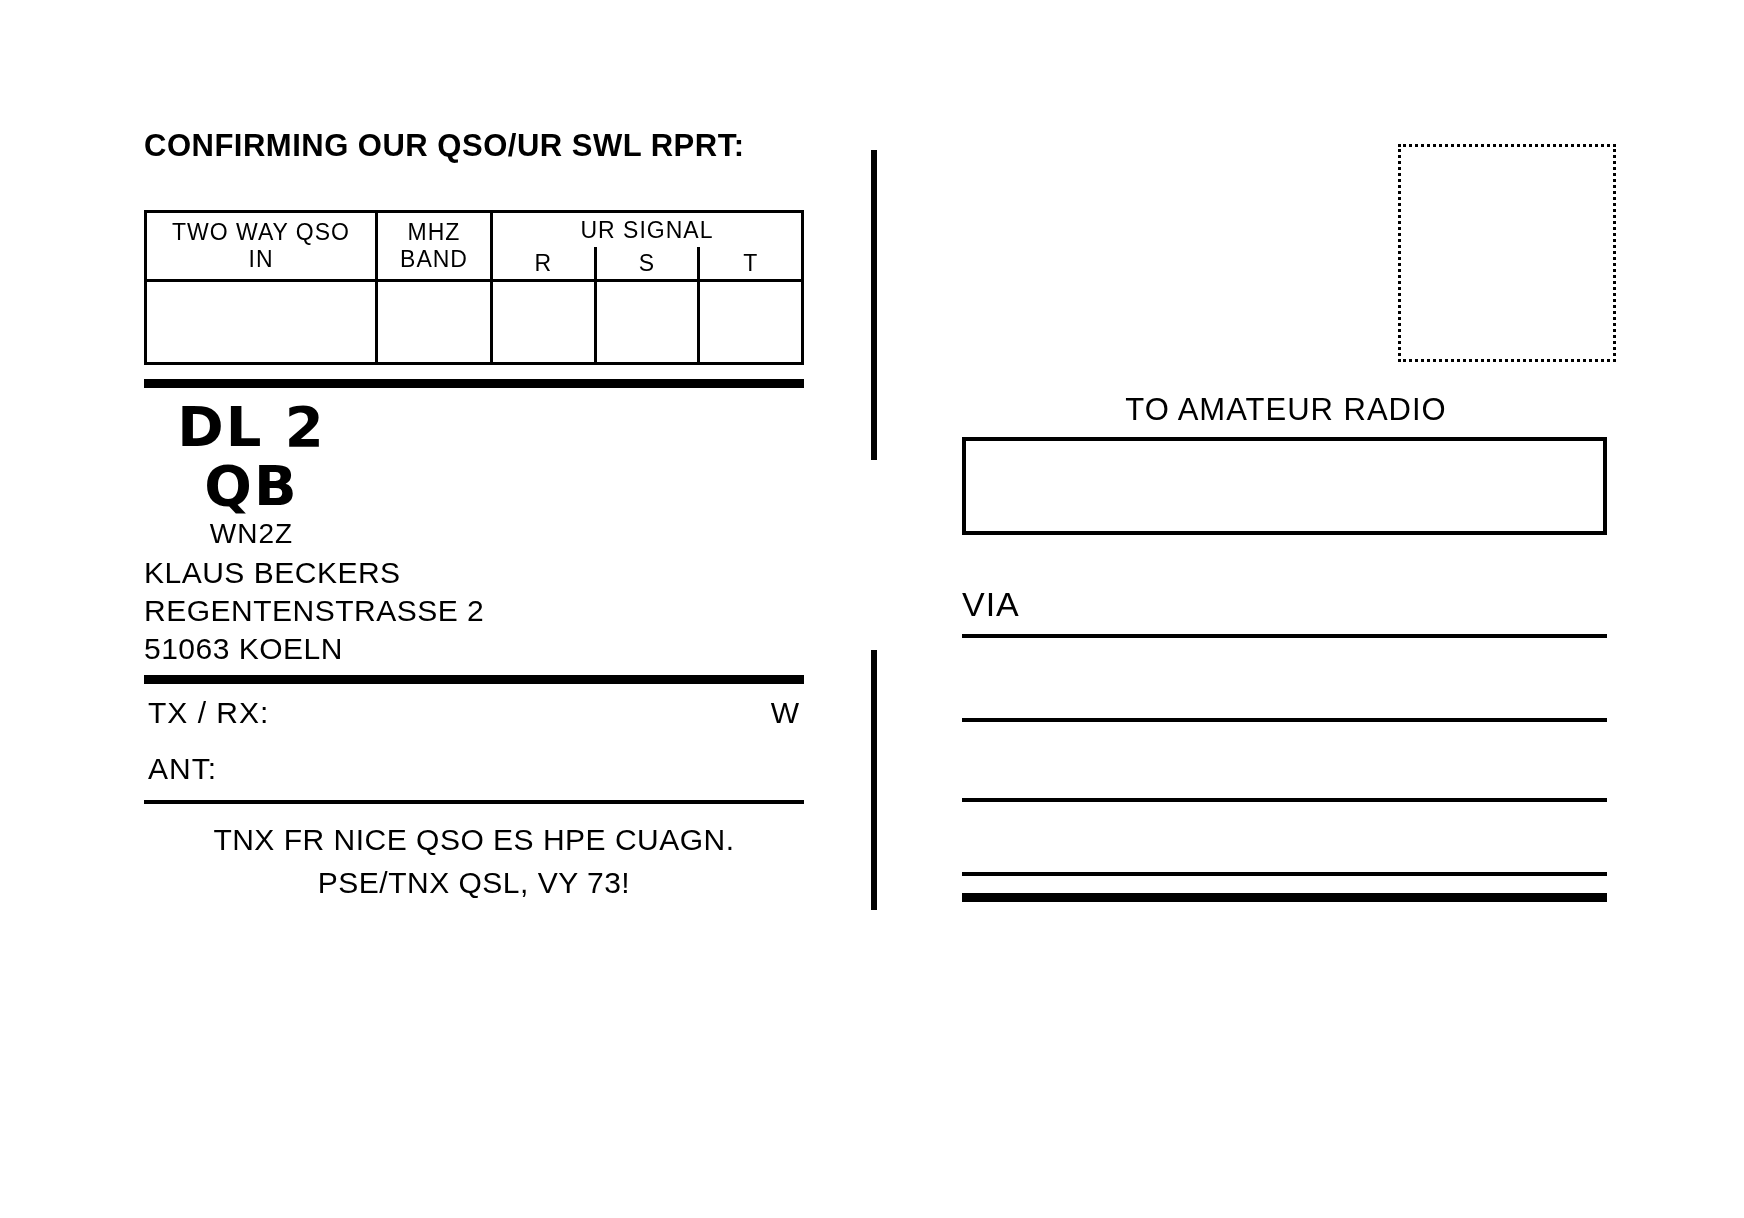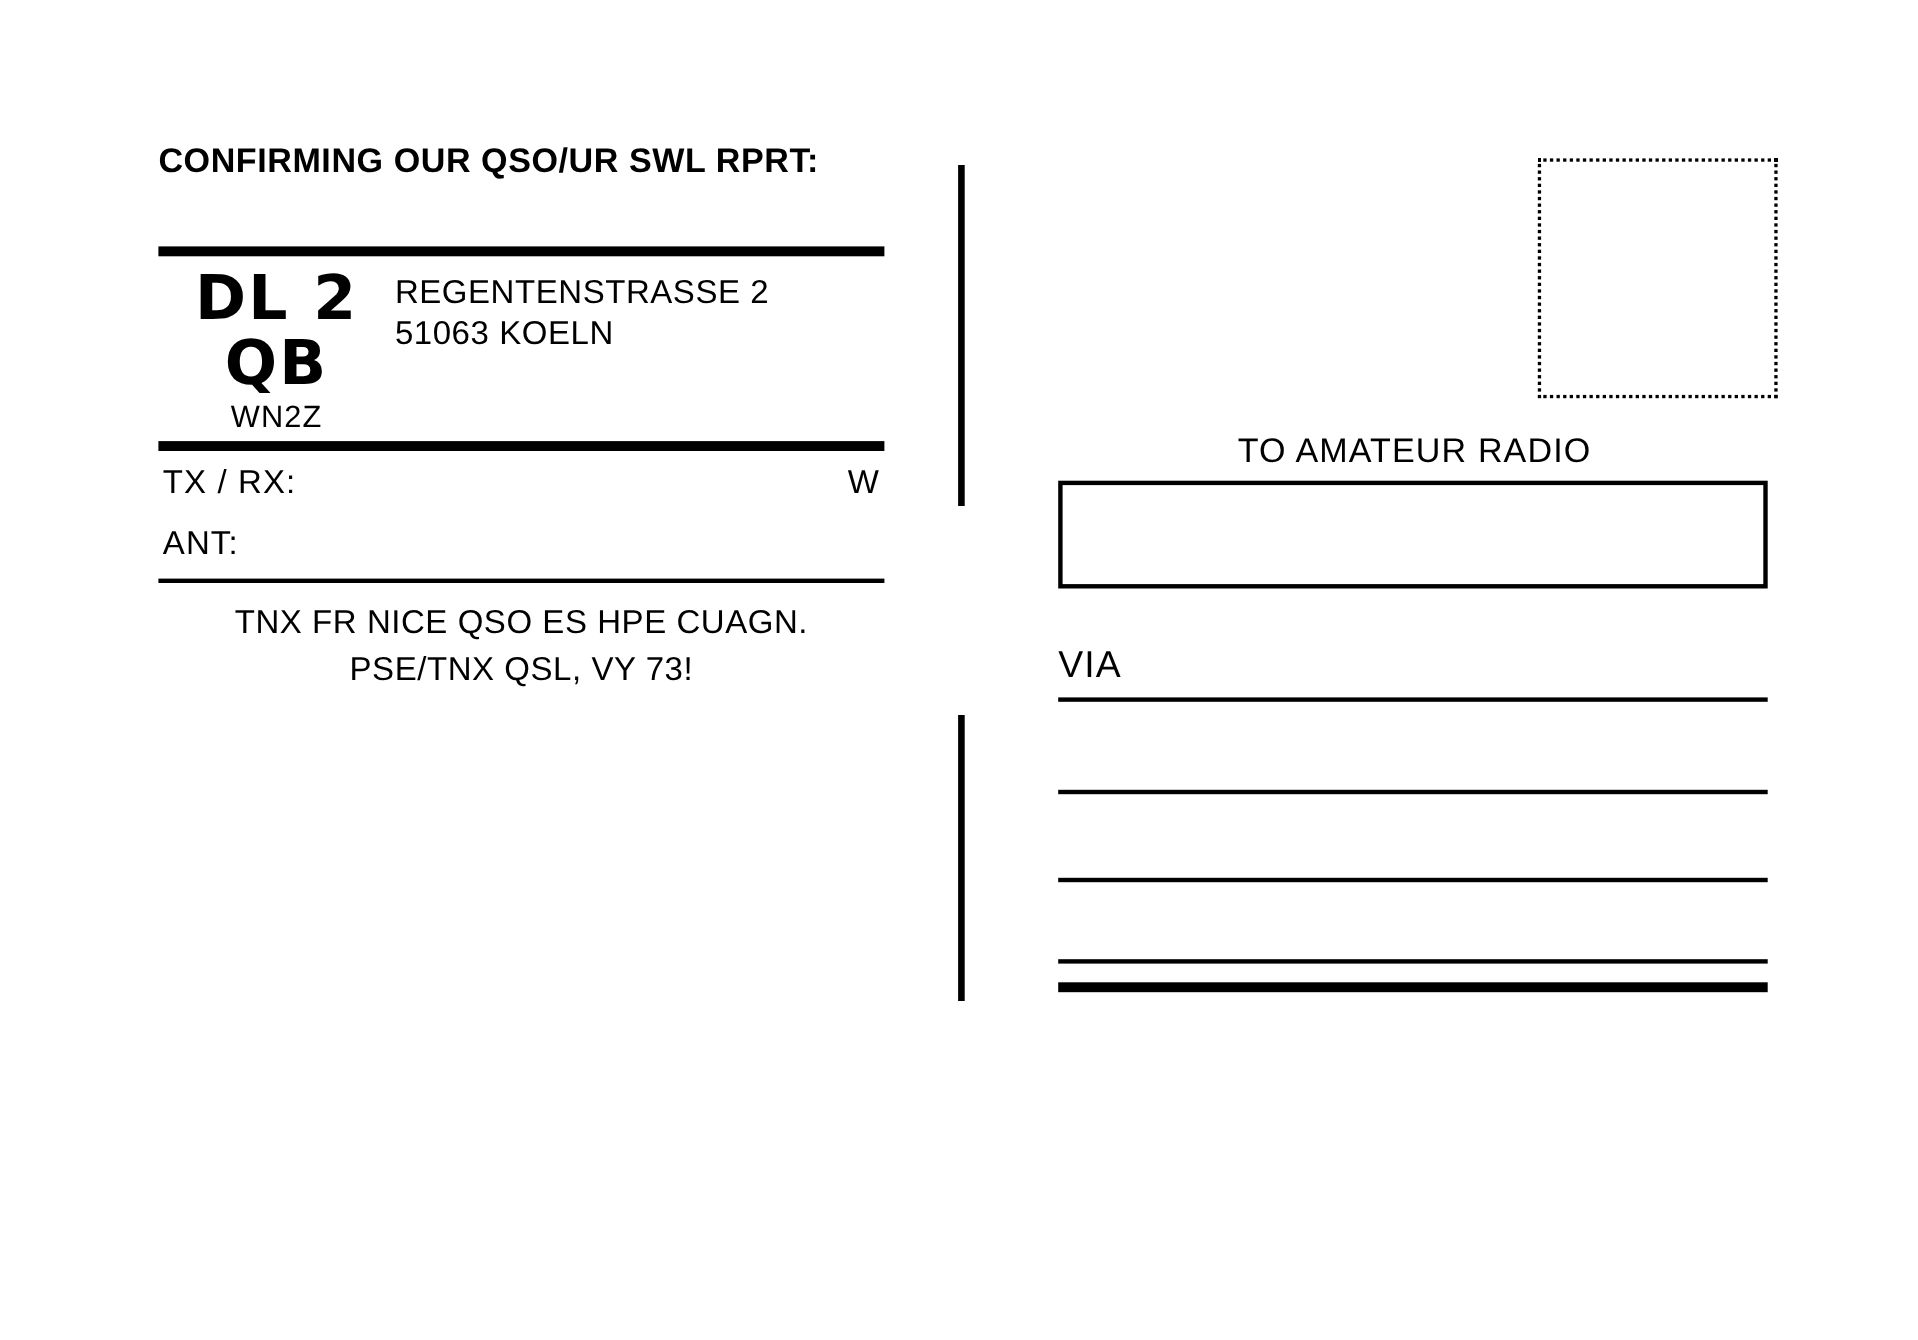--- a/index.html
+++ b/index.html
@@ -82,20 +82,21 @@
     background: #000;
     width: 660px;
     margin: 0;
   }
 
   
   .call-block {
     display: flex;
     align-items: flex-start;
     padding: 10px 0 6px 0;
+    flex-direction: column;
   }
   .call-left {
     width: 215px;
     flex: none;
     text-align: center;
   }
   .callsign {
     font-size: 56px;
     font-weight: bold;
     letter-spacing: 2px;
@@ -195,29 +196,57 @@
 
 <div class="card">
 
   <div class="left">
 
     <div class="confirm-title">CONFIRMING OUR QSO/UR SWL RPRT:</div>
 
 
     <div class="gap"></div>
 
+    <table class="grid">
+      <tbody>
+          <tr>
+        <td rowspan="2" class="hdr-cell" style="width:228px;">
+          <div>TWO WAY QSO</div>
+          <div>IN</div>
+        </td>
+        <td rowspan="2" class="hdr-cell" style="width:112px;">
+          <div>MHZ</div>
+          <div>BAND</div>
+        </td>
+        <td colspan="3" class="date-head nb-bottom">UR SIGNAL</td>
+      </tr>
+      <tr>
+        <td class="hdr-cell nb-top">R</td>
+        <td class="hdr-cell nb-top">S</td>
+        <td class="hdr-cell nb-top">T</td>
+      </tr>
+      <tr>
+        <td class="fill-cell"></td>
+        <td class="fill-cell"></td>
+        <td class="fill-cell"></td>
+        <td class="fill-cell"></td>
+        <td class="fill-cell"></td>
+      </tr>
+    </tbody>
+      </table>
 
     <div class="rule-thick"></div>
 
     <div class="call-block">
       <div class="call-left">
         <div class="callsign">DL 2 QB</div>
         <div class="subcall">WN2Z</div>
       </div>
       <div class="addr">
+        <div>KLAUS BECKERS</div>
         <div>REGENTENSTRASSE 2</div>
         <div>51063 KOELN</div>
       </div>
     </div>
 
     <div class="rule-thick" style="margin-top:0;"></div>
 
     <div class="field-row">
       <span>TX / RX:</span>
       <span></span>

